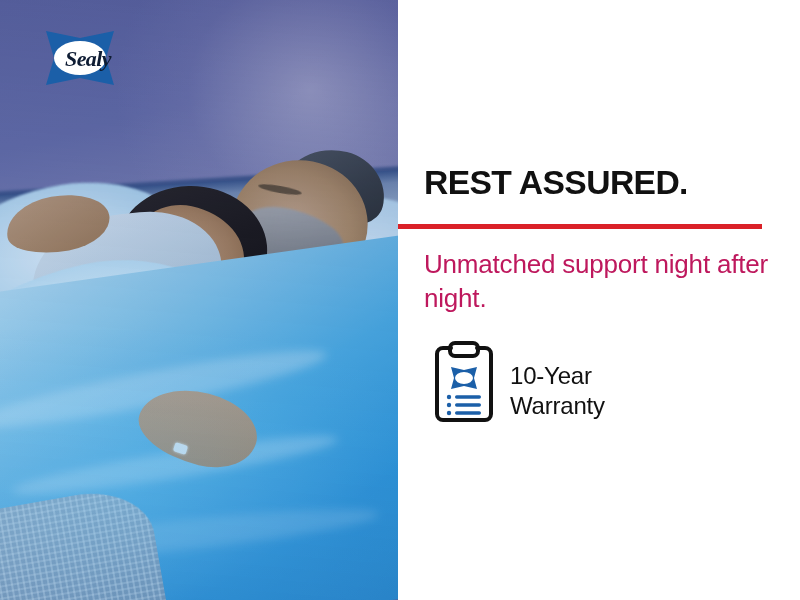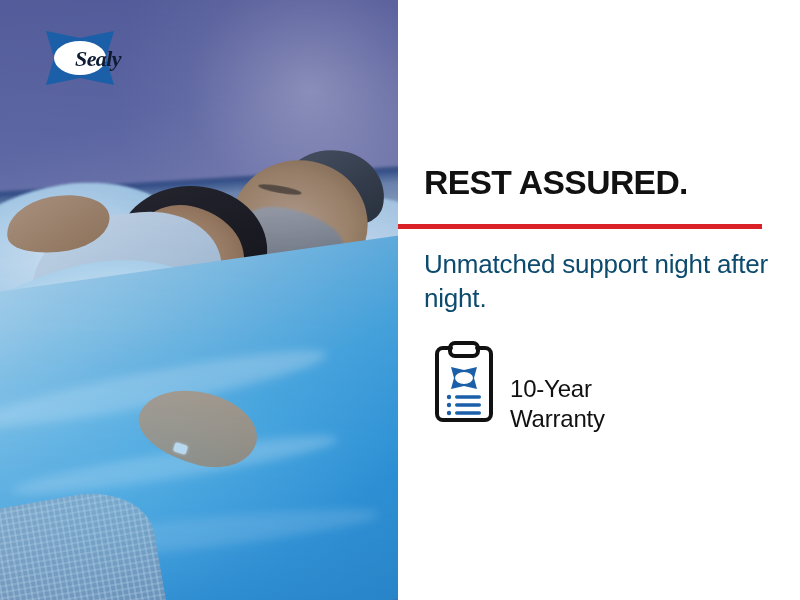--- a/index.html
+++ b/index.html
@@ -292,21 +292,21 @@
 
   
   .logo {
     position: absolute;
     left: 44px; top: 28px;
     width: 72px; height: 60px;
   }
   .logo svg { display: block; width: 100%; height: 100%; }
   .logo-word {
     position: absolute;
-    left: 18px; top: 0;
+    left: 8px; top: 0;
     width: 72px; height: 60px;
     display: flex;
     align-items: center;
     justify-content: center;
     font-family: "Liberation Serif", serif;
     font-style: italic;
     font-weight: bold;
     font-size: 22px;
     letter-spacing: -0.6px;
     color: #0e1c33;
@@ -346,33 +346,33 @@
   }
 
   .subhead {
     position: absolute;
     left: 26px;
     top: 247px;
     margin: 0;
     font-size: 26px;
     line-height: 34px;
     font-weight: 400;
-    color: #0c4a6e;
+    color: #be185d;
     letter-spacing: -0.2px;
   }
 
   .features {
     position: absolute;
     left: 20px;
     top: 338px;
     width: 370px;
   }
   .feature {
     display: flex;
-    align-items: flex-end;
+    align-items: center;
     margin-bottom: 26px;
   }
   .feature-icon {
     flex: 0 0 auto;
     width: 92px;
     height: 96px;
     display: flex;
     align-items: flex-start;
     justify-content: center;
     padding-top: 2px;

